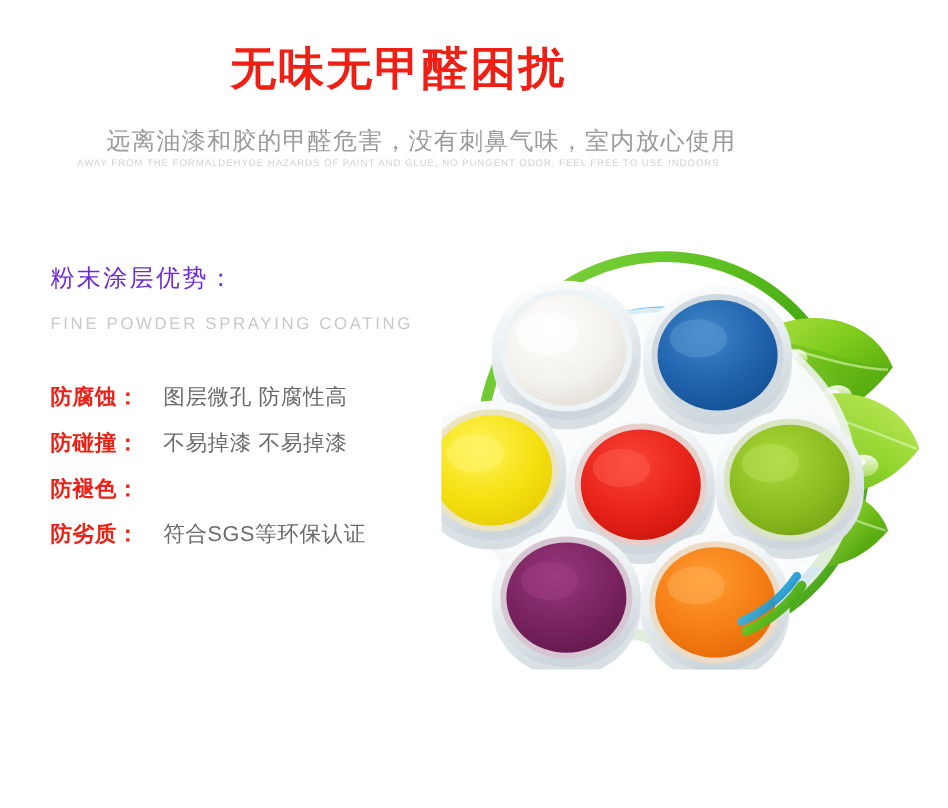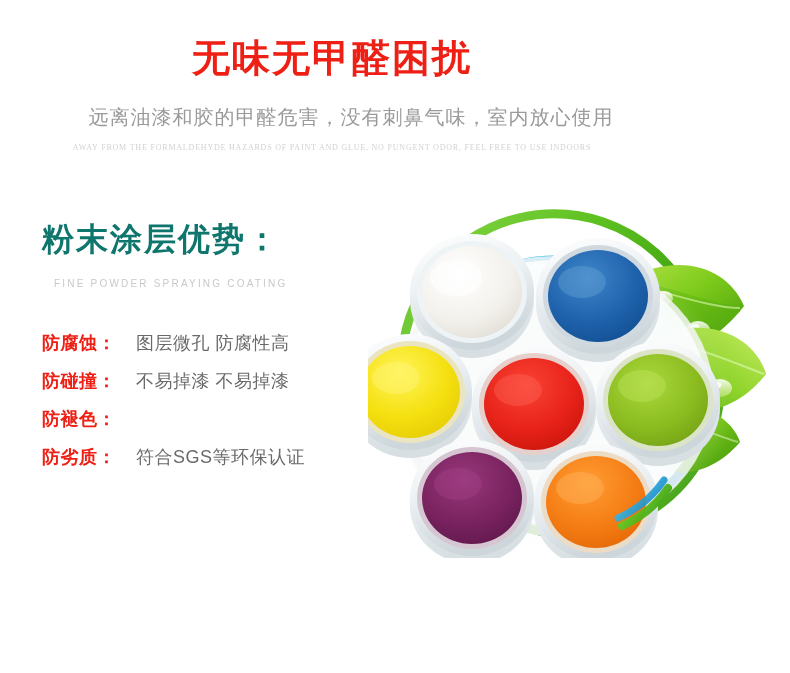--- a/index.html
+++ b/index.html
@@ -11,59 +11,57 @@
     overflow: hidden;
   }
   #page {
     position: relative;
     width: 790px;
     height: 673px;
     background: #ffffff;
   }
 
   
-  .header { position: absolute; left: 0; top: 0; width: 664px; text-align: center; font-family: Liberation Serif, serif; }
+  .header { position: absolute; left: 0; top: 0; width: 664px; text-align: center; }
   .main-title {
     margin-top: 36px;
     font-size: 38px;
     font-weight: bold;
     color: #ee2015;
     letter-spacing: 2px;
     line-height: 1.2;
   }
   .sub-title {
     margin-top: 22px;
     font-size: 20px;
     color: #9a9a9a;
     letter-spacing: 1px;
     font-weight: normal;
     margin-left: 38px;
   }
   .eng-tagline {
-    margin-top: 12px;
     font-size: 8px;
     color: #d2d2d2;
     letter-spacing: 0.8px;
     white-space: nowrap;
   }
 
   
   .left-col { position: absolute; left: 42px; top: 218px; width: 330px; }
   .section-heading {
-    font-size: 32px;
-    color: #0f766e;
+    font-size: 20px;
+    color: #6d28d9;
     letter-spacing: 2px;
-    font-weight: bold;
+    font-weight: normal;
   }
   .section-heading-en {
     margin-top: 16px;
-    font-size: 10px;
+    font-size: 14px;
     color: #c9c9c9;
     letter-spacing: 2.2px;
-    margin-left: 12px;
   }
   .features { margin-top: 42px; }
   .feature-row {
     display: flex;
     align-items: baseline;
     margin-bottom: 14px;
     white-space: nowrap;
   }
   .feature-key {
     color: #ee2015;

